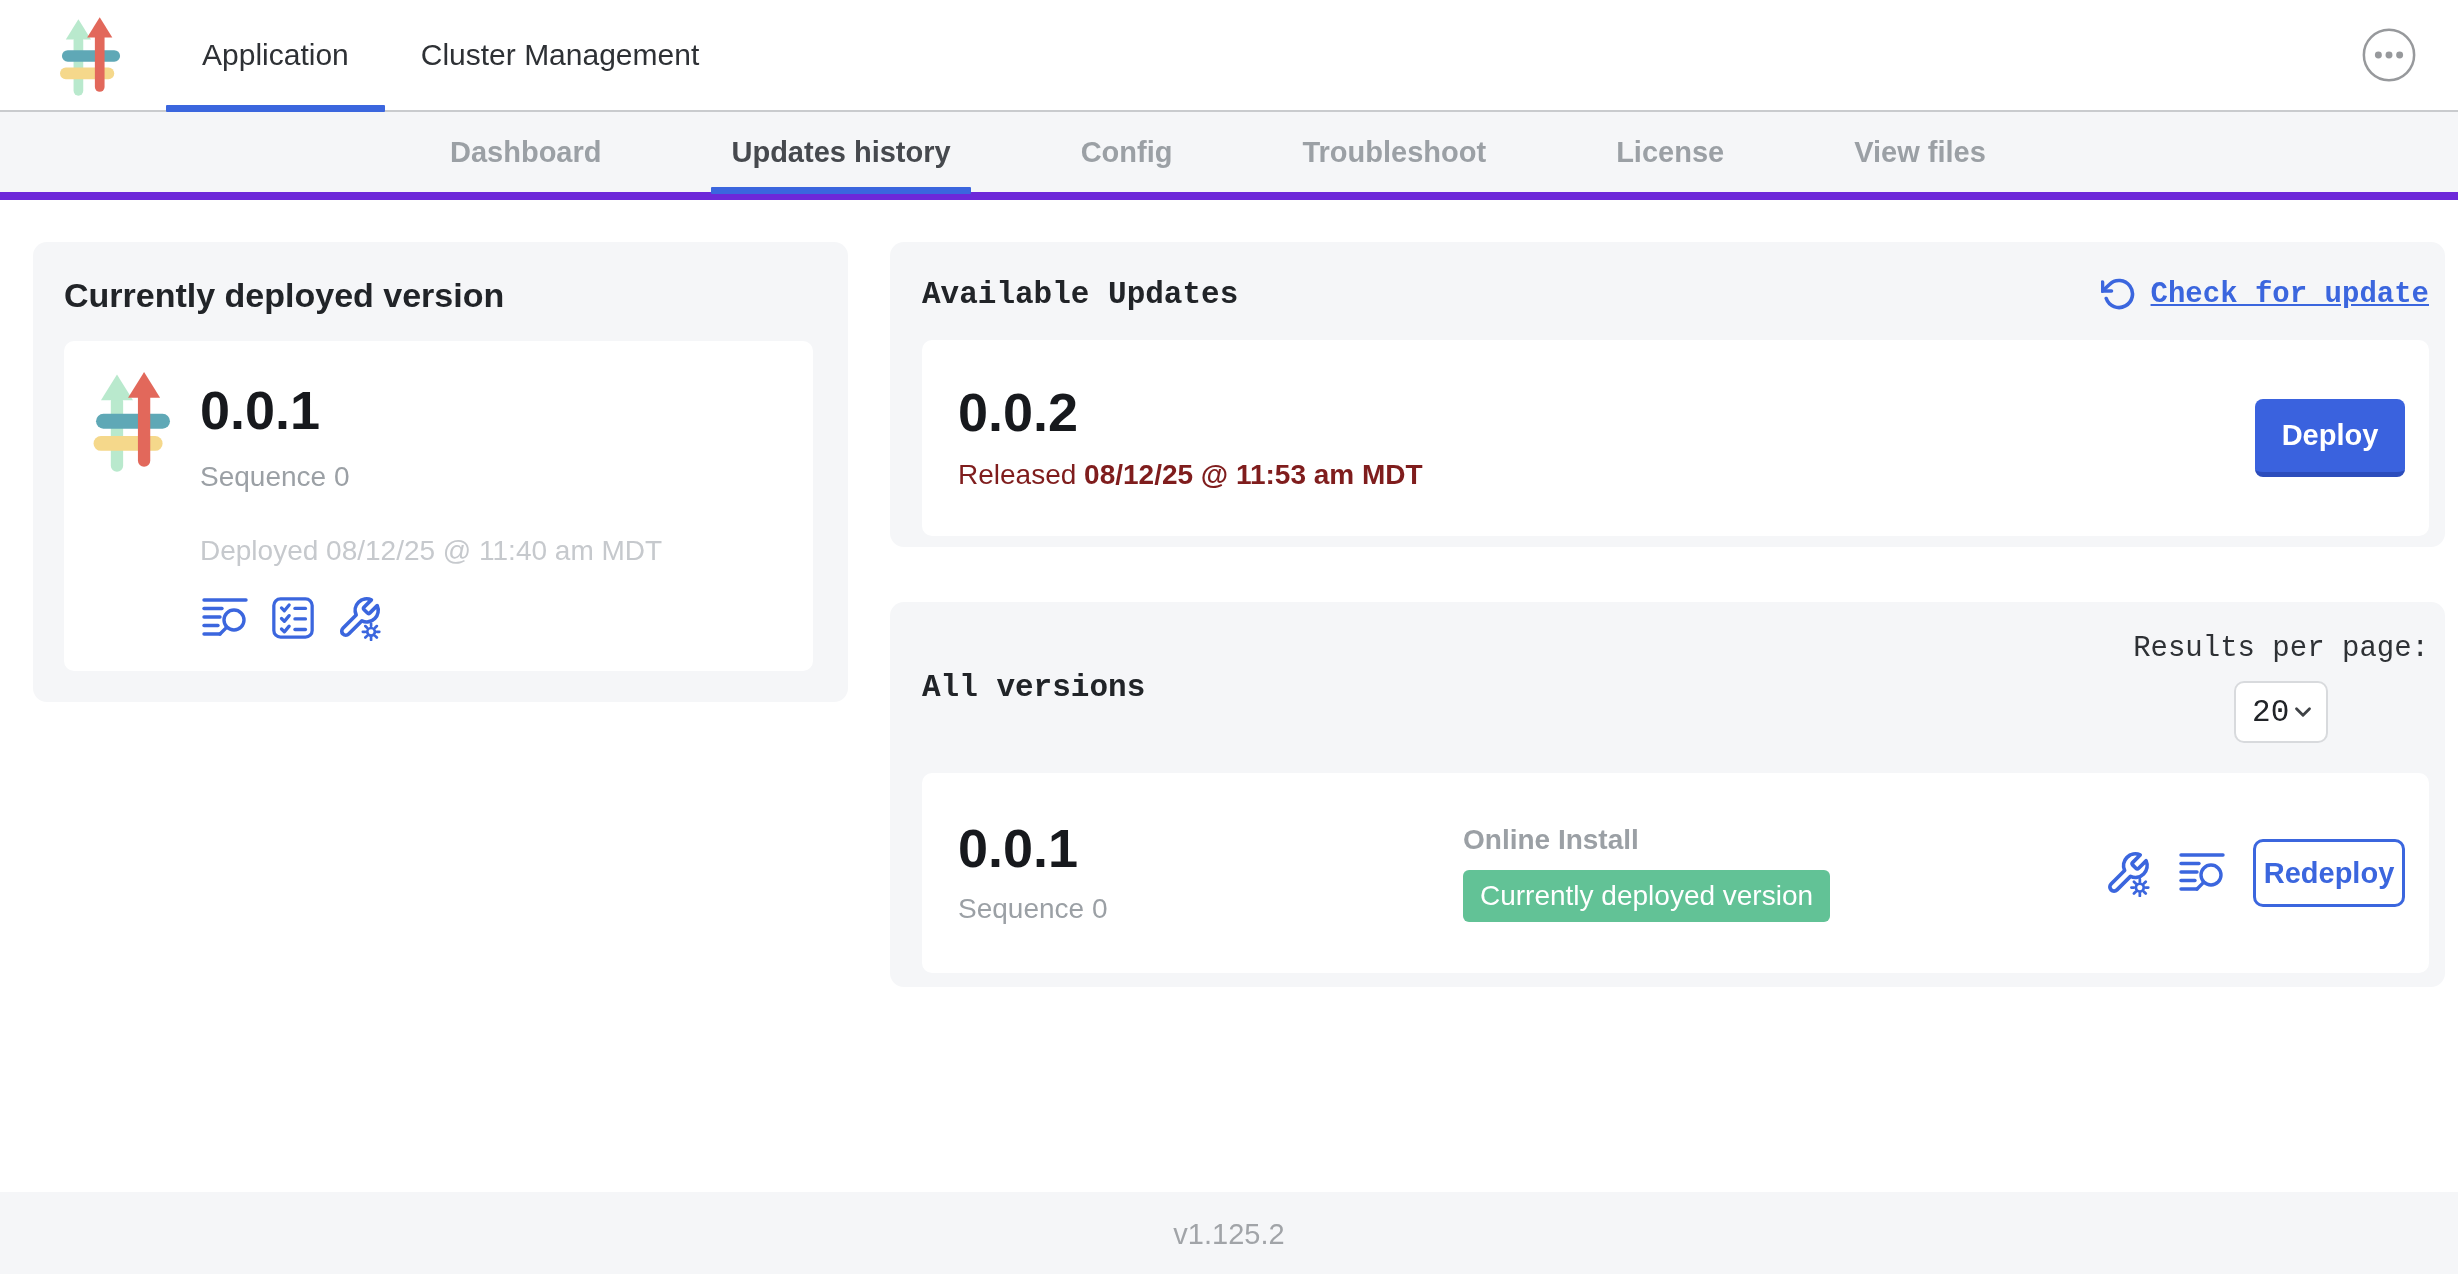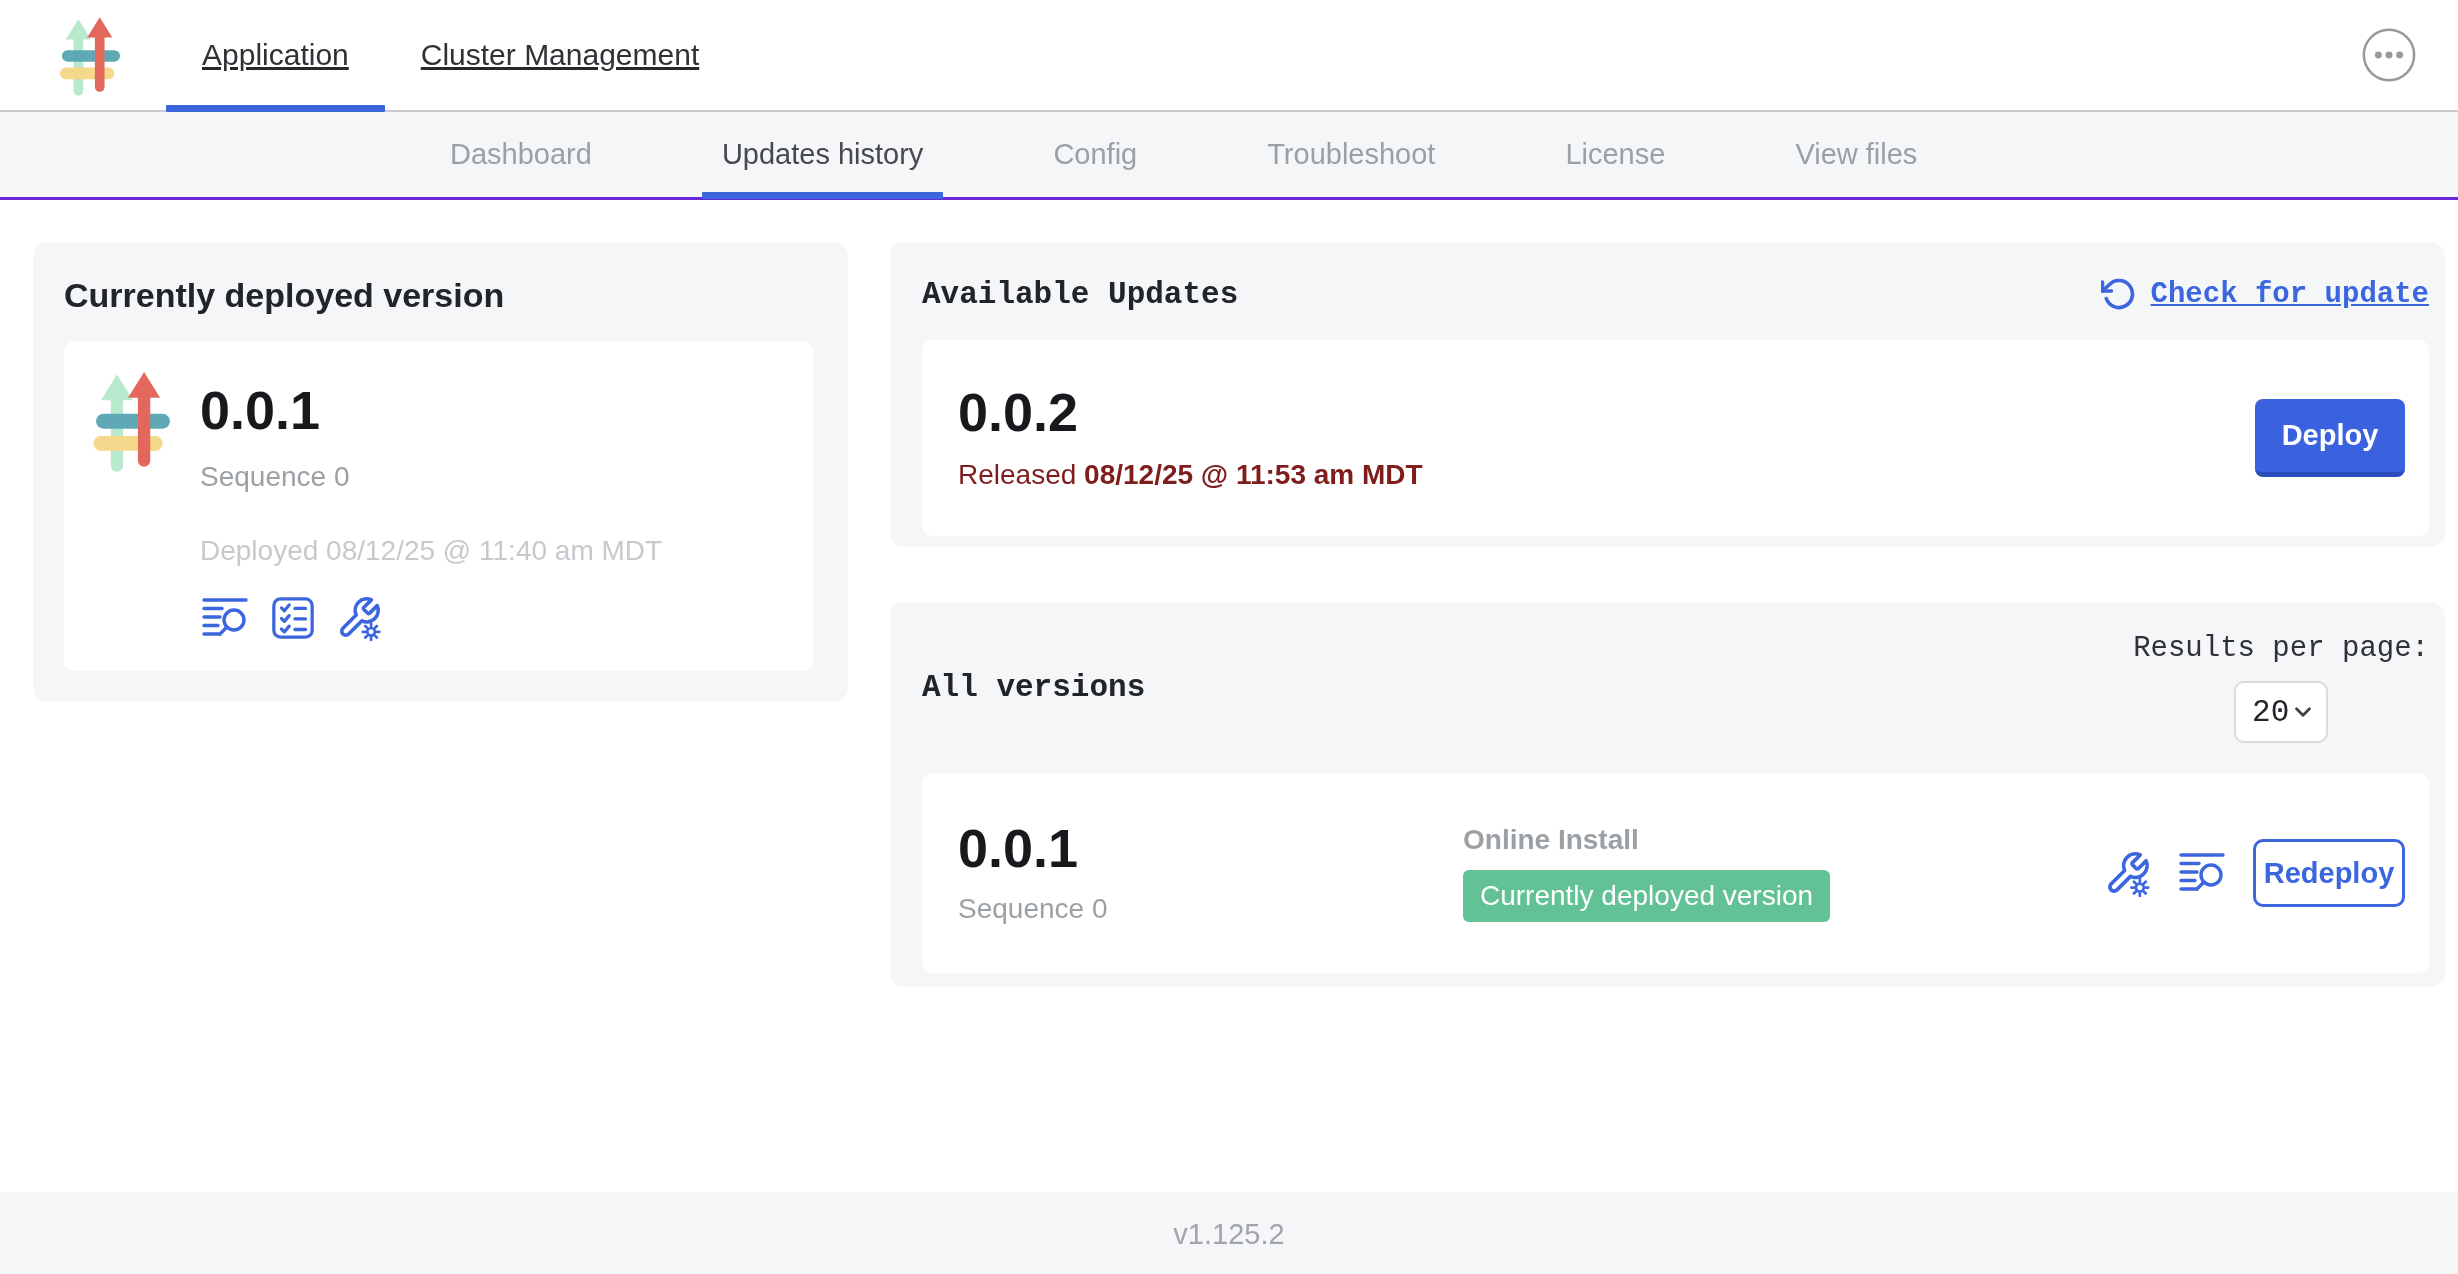--- a/index.html
+++ b/index.html
@@ -1,33 +1,33 @@
 <!DOCTYPE html>
 <html><head>
 <meta charset="utf-8">
 <style>
   * { box-sizing: border-box; margin: 0; padding: 0; }
   html, body { width: 2458px; height: 1274px; background: #ffffff; overflow: hidden;
     font-family: "Liberation Sans", sans-serif; color: #26282c; }
 
   
   .topbar { height: 112px; background: #fff; border-bottom: 2px solid #c9cbce;
-    display: flex; align-items: stretch; padding: 0 38px 0 60px; position: relative; text-decoration: underline; }
+    display: flex; align-items: stretch; padding: 0 38px 0 60px; position: relative; }
   .logo-wrap { align-self: center; width: 62px; height: 84px; margin-right: 44px; flex: none; }
   .logo-wrap svg { width: 100%; height: 100%; display: block; }
   .top-tab { display: flex; align-items: center; padding: 0 36px; font-size: 30px;
     color: #2e3135; position: relative; cursor: pointer; }
   .tab-underline { position: absolute; left: 0; right: 0; bottom: -2px; height: 7px;
     background: #3b66de; border-radius: 1px; }
   .overflow-btn { position: absolute; right: 40px; top: 26px; width: 58px; height: 58px; cursor: pointer; }
   .overflow-btn svg { width: 100%; height: 100%; display: block; }
 
   
-  .subnav { height: 88px; background: #f5f6f8; border-bottom: 3px solid #6d28d9;
-    display: flex; align-items: stretch; padding-left: 430px; gap: 90px; }
+  .subnav { height: 88px; background: #f5f6f8; border-bottom: 8px solid #6d28d9;
+    display: flex; align-items: stretch; padding-left: 430px; gap: 90px; font-weight: bold; }
   .subnav-tab { display: flex; align-items: center; padding: 0 20px; font-size: 29px;
     color: #9ba0a5; position: relative; cursor: pointer; }
   .subnav-tab.active { color: #46494e; }
 
   
   .main { height: 992px; background: #fff; display: flex; gap: 42px;
     padding: 42px 13px 0 33px; }
   .card { background: #f5f6f8; border-radius: 14px; }
   .card-title { font-size: 34px; font-weight: 700; color: #212428; }
   .panel { background: #ffffff; border-radius: 10px; }

